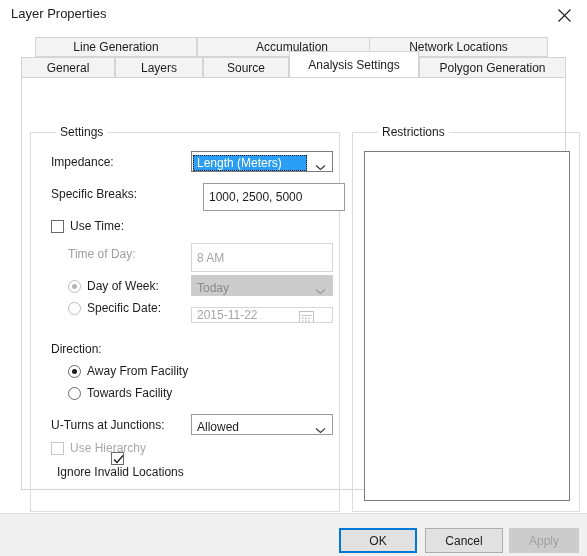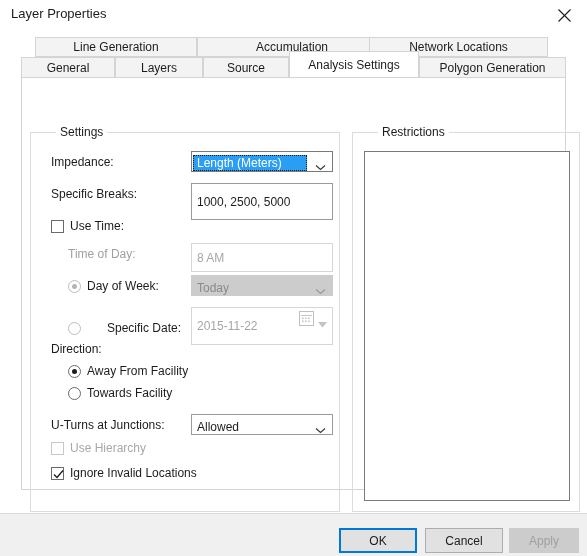--- a/index.html
+++ b/index.html
@@ -370,21 +370,21 @@
       <div class="combo focused" style="left:160px; top:18px; width:142px; height:21px;">
         <span class="combo-text">Length (Meters)</span>
         <span class="arrow">
           <svg class="chev" width="11" height="7" viewBox="0 0 11 7">
               <polyline points="1,1.5 5.5,5.5 10,1.5" fill="none" stroke="#3a3a3a" stroke-width="1.2"></polyline>
             </svg>
         </span>
       </div>
 
       <div class="lbl" style="left:20px; top:54px;">Specific Breaks:</div>
-      <div class="textbox" style="left:160px; top:50px; width:142px; height:37px;">
+      <div class="textbox" style="left:172px; top:50px; width:142px; height:28px;">
         <span>1000, 2500, 5000</span>
       </div>
 
       <div class="checkbox" style="left:20px; top:86px;">
         <span class="cbox"></span>
         <span class="cb-label">Use Time:</span>
       </div>
 
       <div class="lbl disabled" style="left:37px; top:114px;">Time of Day:</div>
       <div class="textbox disabled" style="left:160px; top:110px; width:142px; height:29px;">
@@ -399,25 +399,25 @@
       </div>
       <div class="combo disabled" style="left:160px; top:142px; width:142px; height:21px;">
         <span class="combo-text">Today</span>
         <span class="arrow">
           <svg class="chev" width="11" height="7" viewBox="0 0 11 7">
               <polyline points="1,1.5 5.5,5.5 10,1.5" fill="none" stroke="#9a9a9a" stroke-width="1.2"></polyline>
             </svg>
         </span>
       </div>
 
-      <div class="radio" style="left:37px; top:188px;gap:20px;">
+      <div class="radio" style="left:37px; top:168px;">
         <span class="rbox disabled"></span>
         <span class="r-label">Specific Date:</span>
       </div>
-      <div class="textbox disabled" style="left:160px; top:174px; width:142px; height:38px;">
+      <div class="textbox disabled" style="left:160px; top:174px; width:142px; height:16px;">
         <span>2015-11-22</span>
         <span class="cal-icon">
           <svg width="15" height="15" viewBox="0 0 15 15">
             <rect x="0.5" y="0.5" width="14" height="14" fill="#ffffff" stroke="#c0c0c0"></rect>
             <rect x="2" y="4" width="11" height="1" fill="#c6c6c6"></rect>
             <rect x="3" y="6.5" width="1.6" height="1.6" fill="#c6c6c6"></rect>
             <rect x="6" y="6.5" width="1.6" height="1.6" fill="#c6c6c6"></rect>
             <rect x="9" y="6.5" width="1.6" height="1.6" fill="#c6c6c6"></rect>
             <rect x="3" y="9.5" width="1.6" height="1.6" fill="#c6c6c6"></rect>
             <rect x="6" y="9.5" width="1.6" height="1.6" fill="#c6c6c6"></rect>
@@ -451,21 +451,21 @@
               <polyline points="1,1.5 5.5,5.5 10,1.5" fill="none" stroke="#3a3a3a" stroke-width="1.2"></polyline>
             </svg>
         </span>
       </div>
 
       <div class="checkbox" style="left:20px; top:308px;">
         <span class="cbox disabled"></span>
         <span class="cb-label disabled">Use Hierarchy</span>
       </div>
 
-      <div class="checkbox" style="left:20px; top:333px;">
+      <div class="checkbox" style="left:20px; top:319px;flex-direction:column;">
         <span class="cbox">
           <svg width="11" height="11" viewBox="0 0 11 11">
             <polyline points="1,5.5 4,8.5 10,1.5" fill="none" stroke="#1c1c1c" stroke-width="1.3"></polyline>
           </svg>
         </span>
         <span class="cb-label">Ignore Invalid Locations</span>
       </div>
     </div>
 
     <div class="groupbox" id="restrictions-group">

